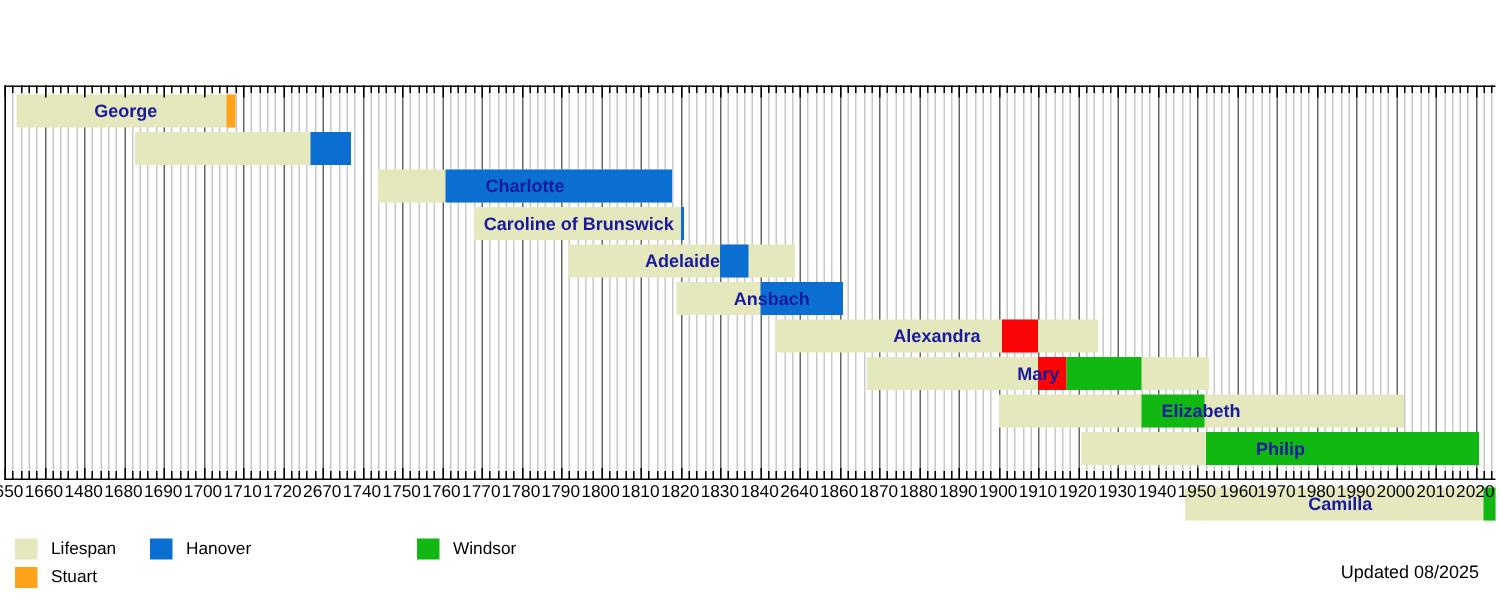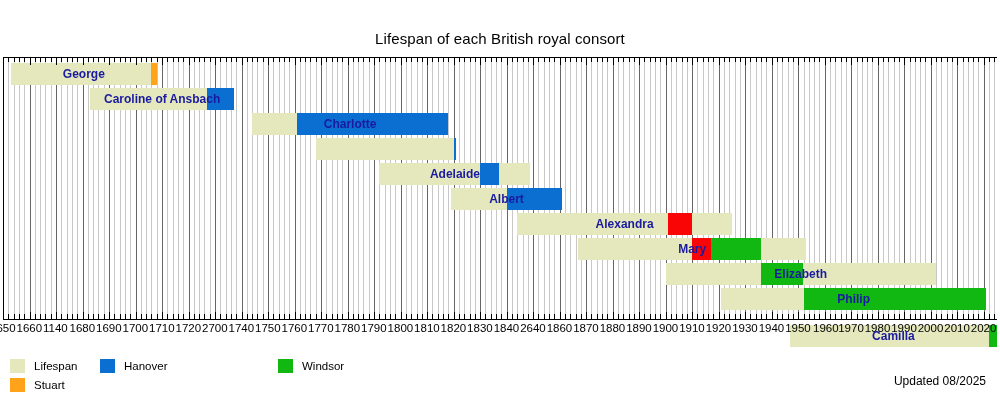--- a/index.html
+++ b/index.html
@@ -158,21 +158,20 @@
     font-size: 12px;
     color: #000000;
     white-space: nowrap;
   }
 </style>
 </head>
 <body>
 
 <div id="chart-root">
 
-  <div id="chart-title">Lifespan of each British royal consort</div>
 
   <div id="plot-area">
     <div id="gridlines">
         <div class="gridline major" style="left: 0px;"></div>
         <div class="gridline" style="left: 5.30133px;"></div>
         <div class="gridline" style="left: 10.6027px;"></div>
         <div class="gridline" style="left: 15.904px;"></div>
         <div class="gridline" style="left: 21.2053px;"></div>
         <div class="gridline major" style="left: 26.5067px;"></div>
         <div class="gridline" style="left: 31.808px;"></div>
@@ -360,40 +359,40 @@
       </div>
     <div id="bars-layer">
         <div class="bar-row" style="top: 6px; left: 0px; right: 0px;">
           <div class="lifespan-bar" style="left: 7.952px; width: 145.787px; background: rgb(228, 232, 188);"></div>
           <div class="reign-seg" style="left: 148.437px; width: 5.30133px; background: rgb(255, 163, 26);"></div>
           <div class="bar-label" style="left: 59.8453px;">George</div>
         </div>
         <div class="bar-row" style="top: 31px; left: 0px; right: 0px;">
           <div class="lifespan-bar" style="left: 87.472px; width: 143.136px; background: rgb(228, 232, 188);"></div>
           <div class="reign-seg" style="left: 204.101px; width: 26.5067px; background: rgb(10, 111, 209);"></div>
-          <div class="bar-label" style="left: 101.04px;">Caroline of Ansbach</div>
         </div>
         <div class="bar-row" style="top: 56px; left: 0px; right: 0px;">
           <div class="lifespan-bar" style="left: 249.163px; width: 196.149px; background: rgb(228, 232, 188);"></div>
           <div class="reign-seg" style="left: 294.224px; width: 151.088px; background: rgb(10, 111, 209);"></div>
           <div class="bar-label" style="left: 320.737px;">Charlotte</div>
         </div>
         <div class="bar-row" style="top: 81px; left: 0px; right: 0px;">
           <div class="lifespan-bar" style="left: 312.779px; width: 140.485px; background: rgb(228, 232, 188);"></div>
           <div class="reign-seg" style="left: 450.613px; width: 2.65067px; background: rgb(10, 111, 209);"></div>
+          <div class="bar-label" style="left: 319.521px;">Caroline of Brunswick</div>
         </div>
         <div class="bar-row" style="top: 106px; left: 0px; right: 0px;">
           <div class="lifespan-bar" style="left: 376.395px; width: 151.088px; background: rgb(228, 232, 188);"></div>
           <div class="reign-seg" style="left: 477.12px; width: 18.5547px; background: rgb(10, 111, 209);"></div>
           <div class="bar-label" style="left: 426.939px;">Adelaide</div>
         </div>
         <div class="bar-row" style="top: 131px; left: 0px; right: 0px;">
           <div class="lifespan-bar" style="left: 447.963px; width: 111.328px; background: rgb(228, 232, 188);"></div>
           <div class="reign-seg" style="left: 503.627px; width: 55.664px; background: rgb(10, 111, 209);"></div>
-          <div class="bar-label" style="left: 486.127px;">Albert</div>
+          <div class="bar-label" style="left: 486.127px;">Ansbach</div>
         </div>
         <div class="bar-row" style="top: 156px; left: 0px; right: 0px;">
           <div class="lifespan-bar" style="left: 514.229px; width: 214.704px; background: rgb(228, 232, 188);"></div>
           <div class="reign-seg" style="left: 665.317px; width: 23.856px; background: rgb(250, 5, 5);"></div>
           <div class="bar-label" style="left: 592.581px;">Alexandra</div>
         </div>
         <div class="bar-row" style="top: 181px; left: 0px; right: 0px;">
           <div class="lifespan-bar" style="left: 575.195px; width: 227.957px; background: rgb(228, 232, 188);"></div>
           <div class="reign-seg" style="left: 689.173px; width: 18.5547px; background: rgb(250, 5, 5);"></div>
           <div class="reign-seg" style="left: 707.728px; width: 50.3627px; background: rgb(18, 184, 18);"></div>
@@ -795,27 +794,27 @@
       <div class="tick top major" style="left: 983.747px;"></div>
       <div class="tick bottom major" style="left: 983.747px;"></div>
       <div class="tick top" style="left: 989.048px;"></div>
       <div class="tick bottom" style="left: 989.048px;"></div>
       <div class="tick top" style="left: 994.349px;"></div>
       <div class="tick bottom" style="left: 994.349px;"></div>
     </div>
   <div id="axis-labels-layer">
       <div class="axis-label" style="left: -10px;">1650</div>
       <div class="axis-label" style="left: 16.5067px;">1660</div>
-      <div class="axis-label" style="left: 43.0133px;">1140</div>
+      <div class="axis-label" style="left: 43.0133px;">1480</div>
       <div class="axis-label" style="left: 69.52px;">1680</div>
       <div class="axis-label" style="left: 96.0267px;">1690</div>
       <div class="axis-label" style="left: 122.533px;">1700</div>
       <div class="axis-label" style="left: 149.04px;">1710</div>
       <div class="axis-label" style="left: 175.547px;">1720</div>
-      <div class="axis-label" style="left: 202.053px;">2700</div>
+      <div class="axis-label" style="left: 202.053px;">2670</div>
       <div class="axis-label" style="left: 228.56px;">1740</div>
       <div class="axis-label" style="left: 255.067px;">1750</div>
       <div class="axis-label" style="left: 281.573px;">1760</div>
       <div class="axis-label" style="left: 308.08px;">1770</div>
       <div class="axis-label" style="left: 334.587px;">1780</div>
       <div class="axis-label" style="left: 361.093px;">1790</div>
       <div class="axis-label" style="left: 387.6px;">1800</div>
       <div class="axis-label" style="left: 414.107px;">1810</div>
       <div class="axis-label" style="left: 440.613px;">1820</div>
       <div class="axis-label" style="left: 467.12px;">1830</div>

